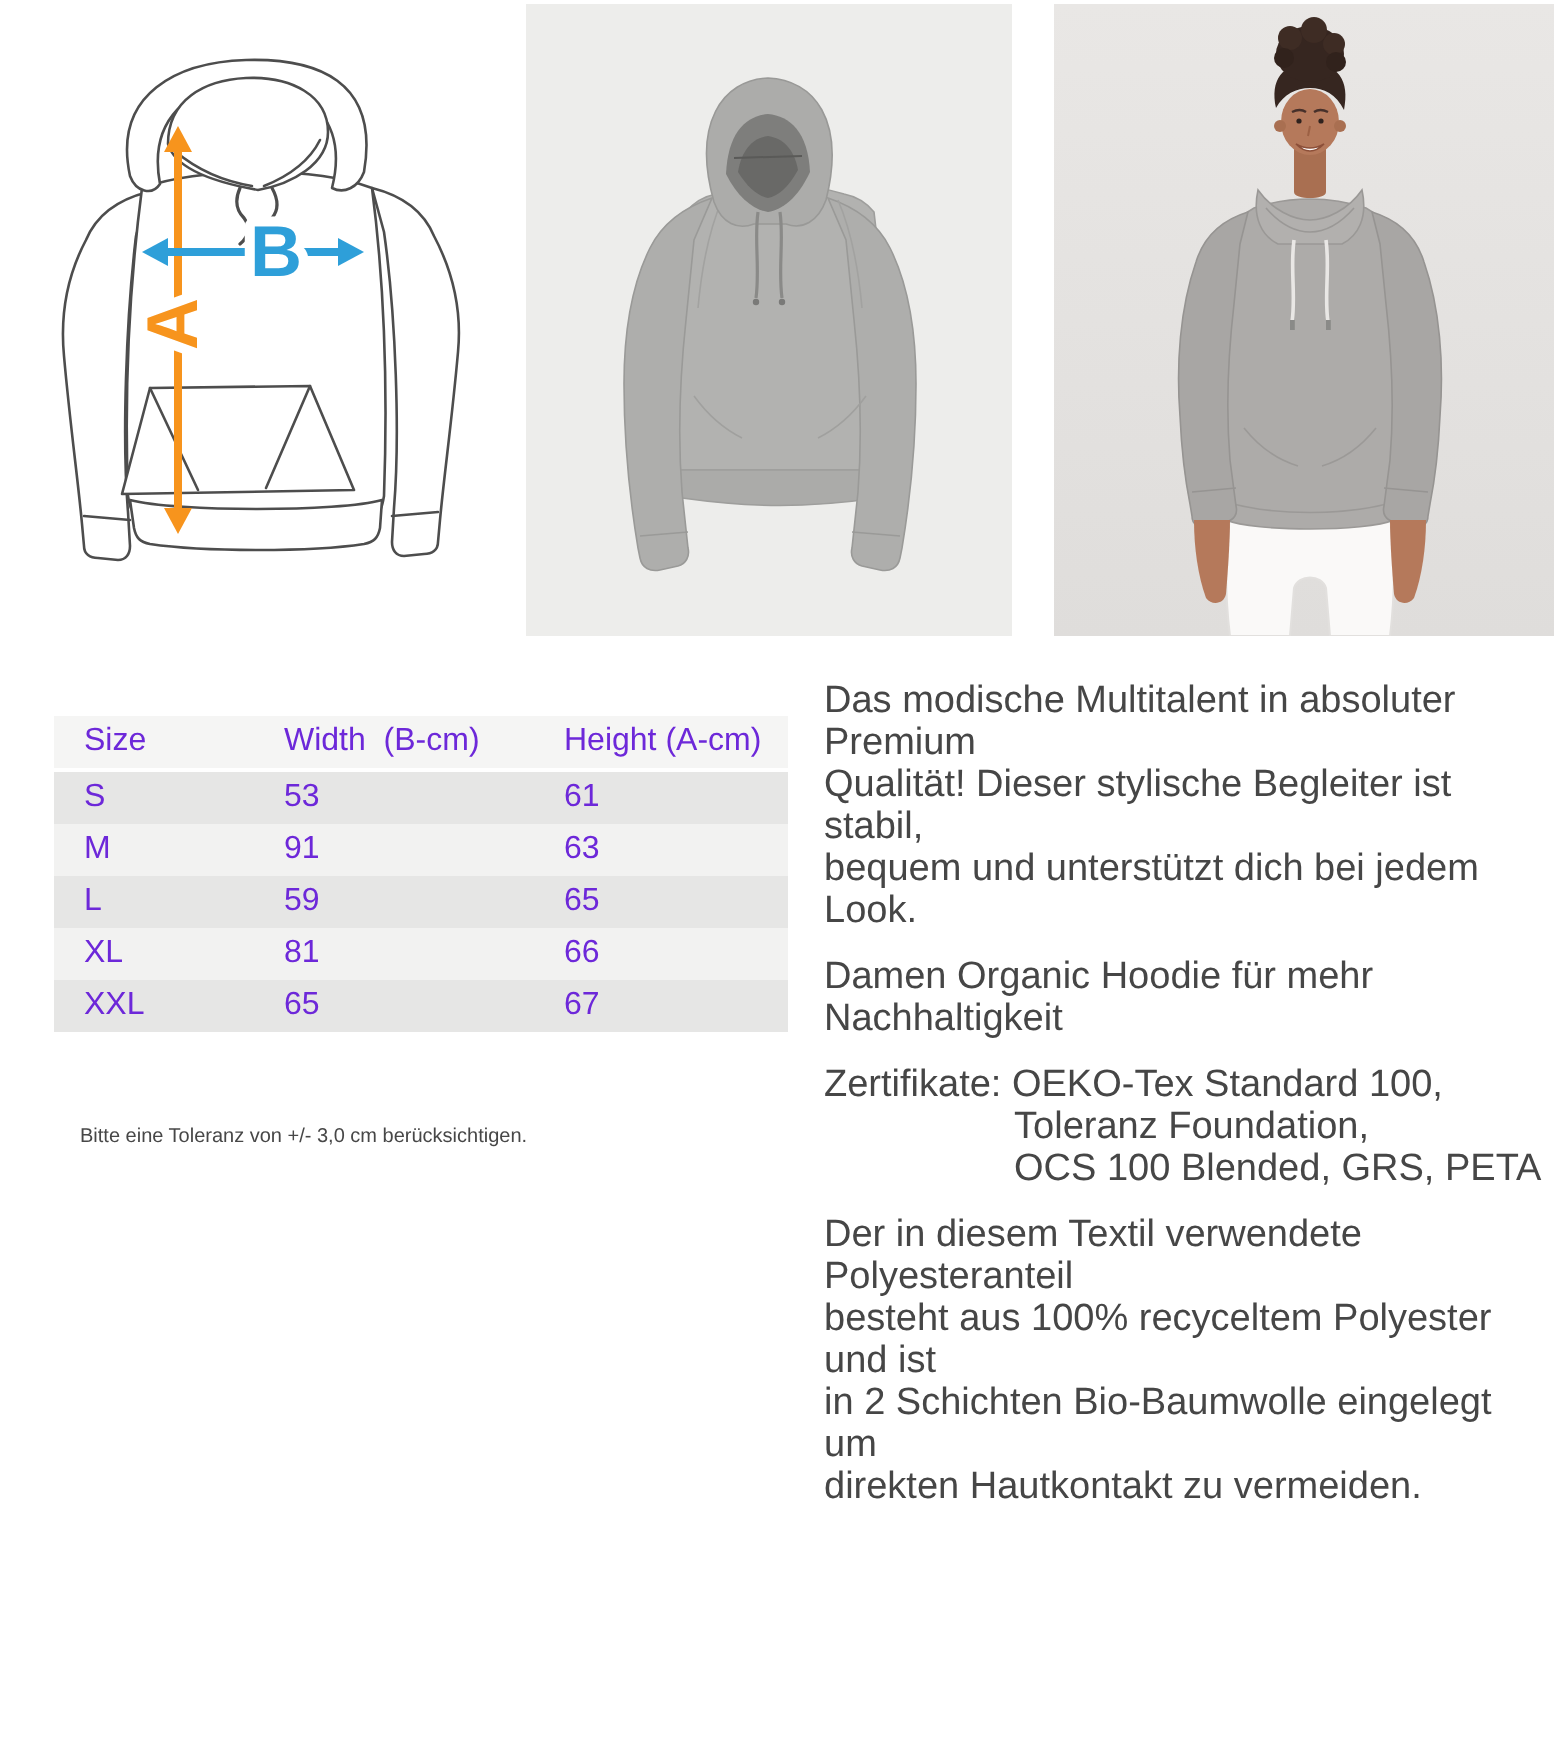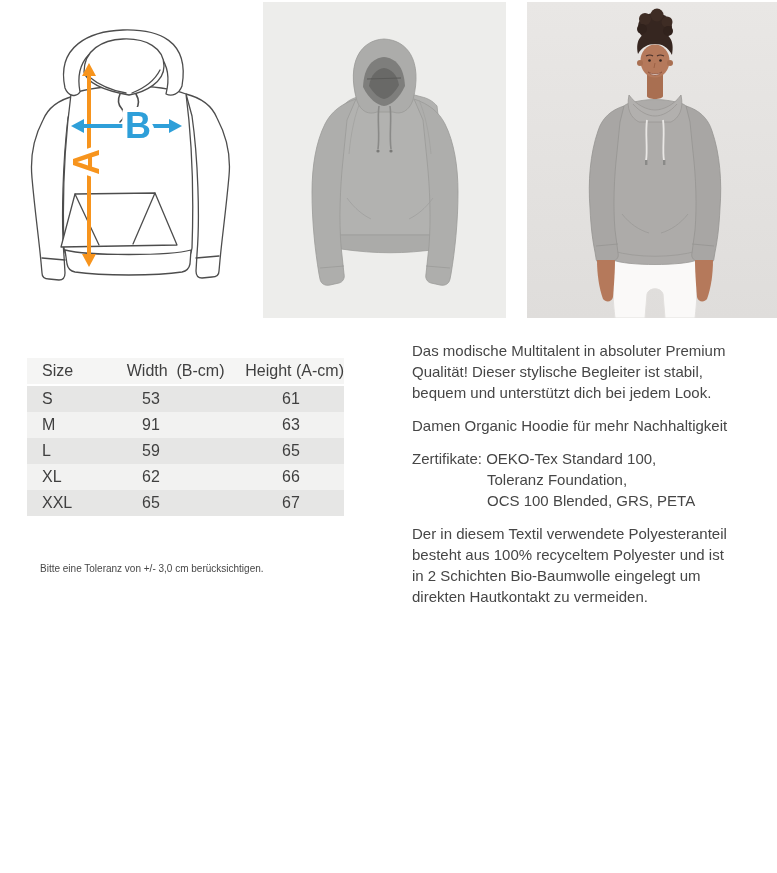--- a/index.html
+++ b/index.html
@@ -9,33 +9,33 @@
   }
   
   .img-box{position:absolute;overflow:hidden;}
   #diagram-box{left:8px;top:12px;width:252px;height:296px;background:#ffffff;}
   #product-box{left:263px;top:2px;width:243px;height:316px;background:#EDEDEB;}
   #model-box{left:527px;top:2px;width:250px;height:316px;background:#E7E5E3;}
   .img-box svg{display:block;width:100%;height:100%;}
   .dim-label{font-family:"Liberation Sans",sans-serif;font-weight:bold;font-size:36px;
     paint-order:stroke;stroke:#ffffff;stroke-width:10px;stroke-linejoin:round;}
   
-  #size-table{position:absolute;left:27px;top:358px;width:317px;font-size:16px;color:#404040;}
+  #size-table{position:absolute;left:27px;top:358px;width:367px;font-size:16px;color:#6d28d9;}
   .t-row{display:flex;height:26px;align-items:center;}
   .t-row.header{background:#f5f5f4;border-bottom:2px solid #ffffff;}
   .t-row.odd{background:#e6e6e5;}
   .t-row.even{background:#f2f2f1;}
   .t-row .c{white-space:pre;}
   .c1{width:115px;padding-left:15px;box-sizing:border-box;}
   .c2{width:140px;}
   .c3{flex:1;}
   
   #tolerance-note{position:absolute;left:40px;top:563px;font-size:10px;color:#474747;}
   
-  #description{position:absolute;left:412px;top:340px;width:362px;font-size:15px;
+  #description{position:absolute;left:412px;top:340px;width:362px;font-size:19px;
     line-height:21px;color:#464646;}
   #description p{margin:0 0 12px 0;white-space:pre-wrap;}
 </style>
 </head>
 <body>
 
 <div id="canvas">
 
   <div class="img-box" id="diagram-box">
     <svg viewBox="0 0 252 296">
@@ -174,21 +174,21 @@
       <span class="c c2">91</span>
       <span class="c c3">63</span>
     </div>
     <div class="t-row odd">
       <span class="c c1">L</span>
       <span class="c c2">59</span>
       <span class="c c3">65</span>
     </div>
     <div class="t-row even">
       <span class="c c1">XL</span>
-      <span class="c c2">62</span>
+      <span class="c c2">81</span>
       <span class="c c3">66</span>
     </div>
     <div class="t-row odd">
       <span class="c c1">XXL</span>
       <span class="c c2">65</span>
       <span class="c c3">67</span>
     </div>
   </div>
 
   <div id="tolerance-note">Bitte eine Toleranz von +/- 3,0 cm berücksichtigen.</div>

